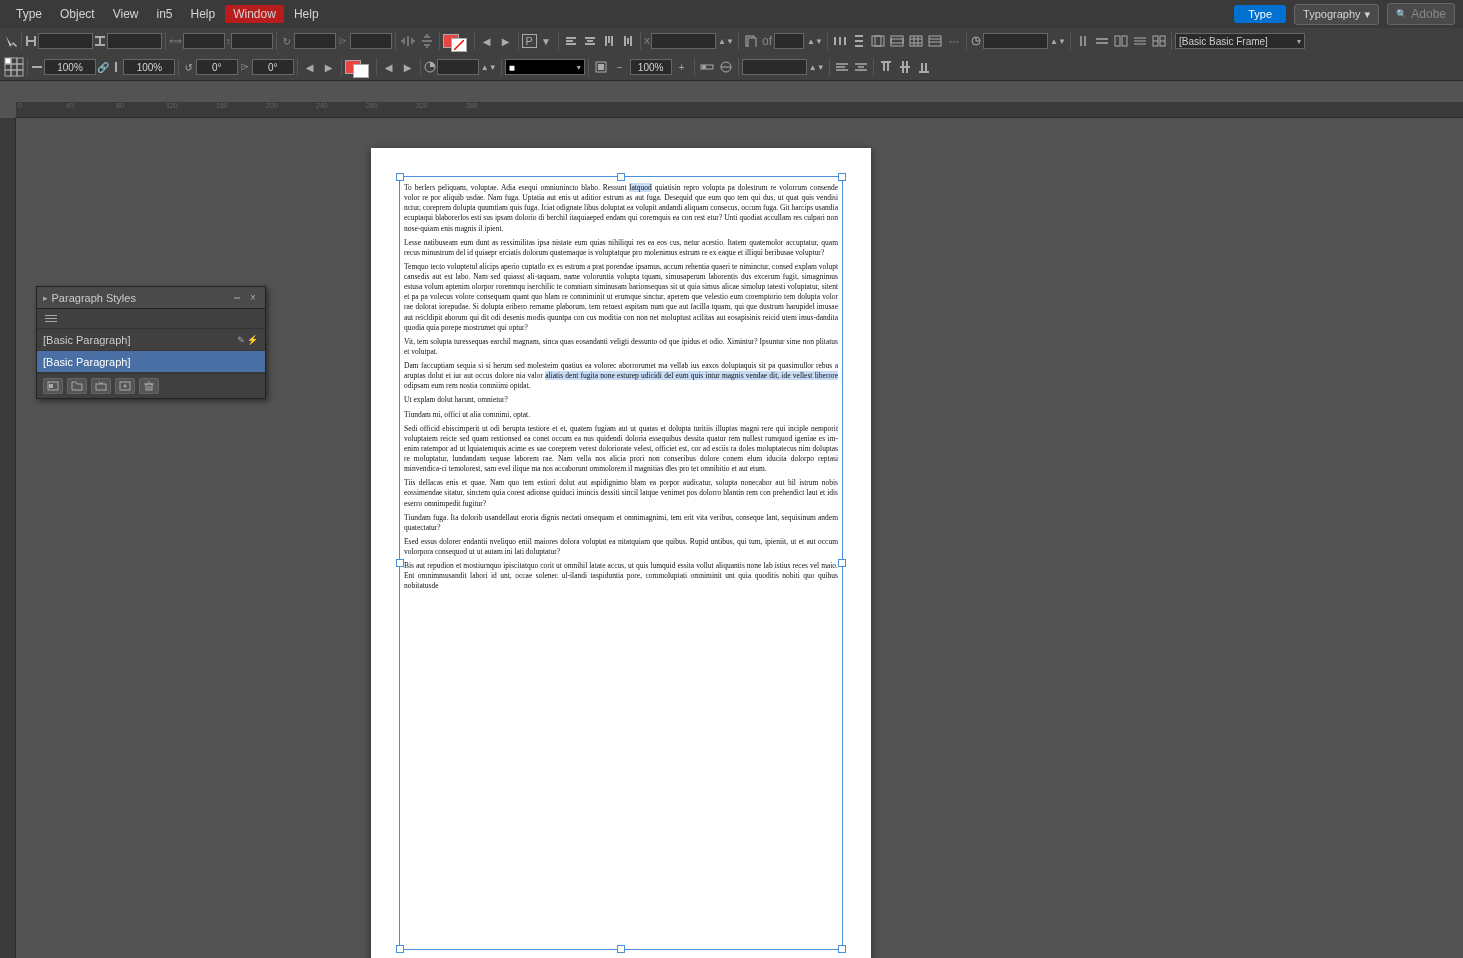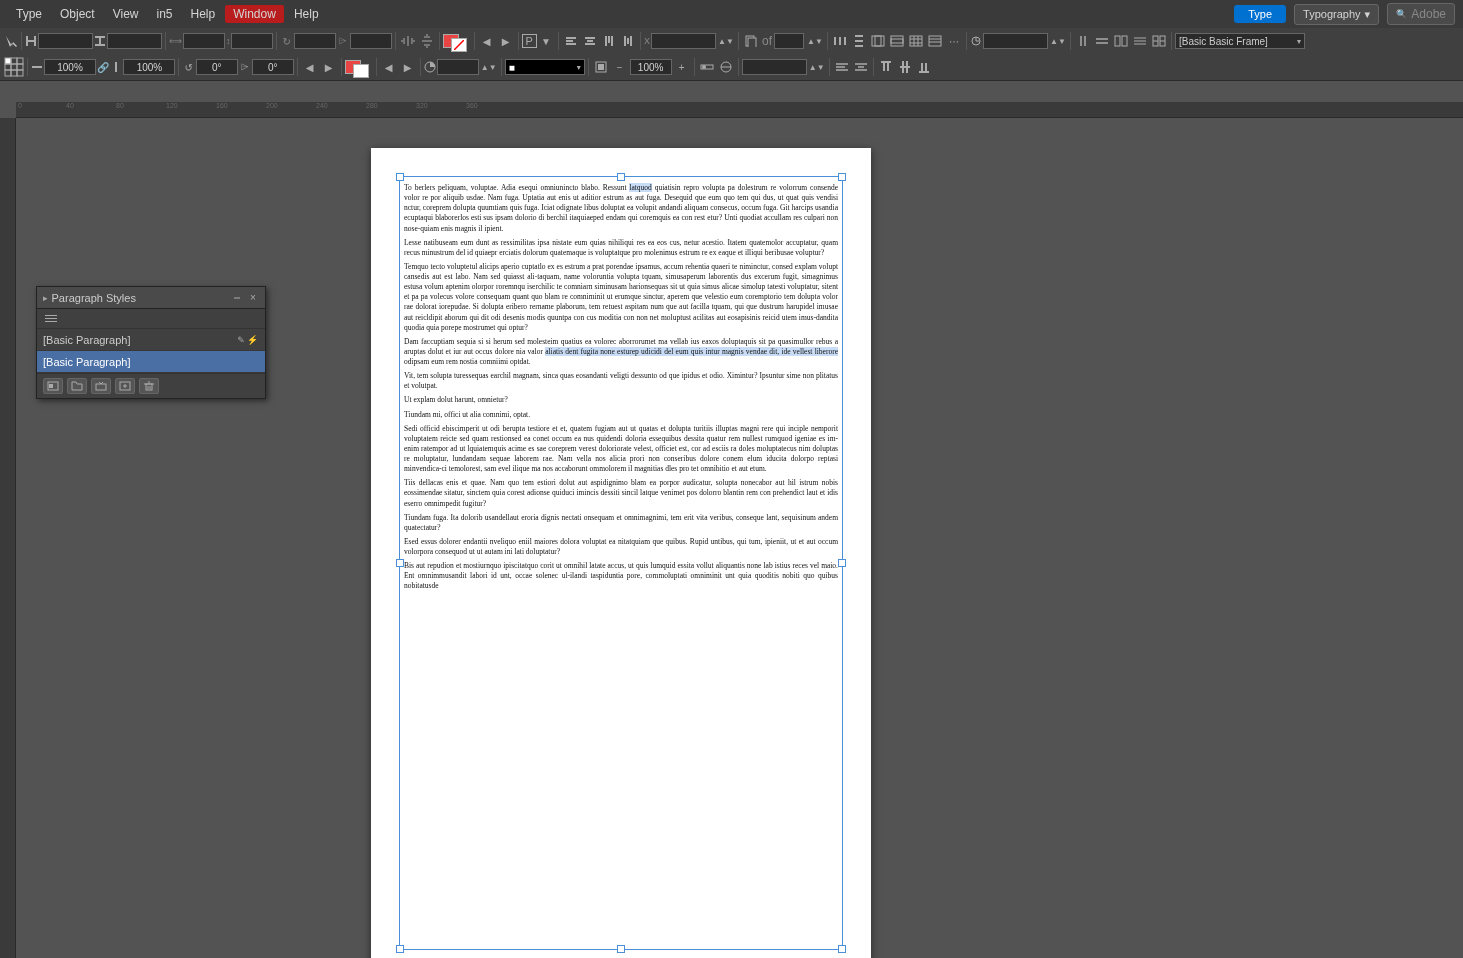--- a/index.html
+++ b/index.html
@@ -788,22 +788,22 @@
       <div class="frame-handle handle-ml"></div>
       <div class="frame-handle handle-mr"></div>
       <div class="frame-handle handle-bl"></div>
       <div class="frame-handle handle-bc"></div>
       <div class="frame-handle handle-br"></div>
 
       <div class="doc-text">
         <p>To berlers peliquam, voluptae. Adia esequi omniunincto blabo. Ressunt <span class="text-selected-blue">latquod</span> quiatisin repro volupta pa dolestrum re volorrum consende volor re por aliquib usdae. Nam fuga. Uptatia aut enis ut aditior estrum as aut fuga. Desequid que eum quo tem qui dus, ut quat quis vendisi nctur, coreprem dolupta quumtiam quis fuga. Iciat odignate libus doluptat ea volupit andandi aliquam consecus, occum fuga. Git harcips usandia ecuptaqui blaborerlos esti sus ipsam dolorio di berchil itaquiaeped endam qui coremquis ea con rest etur? Unti quodiat accullam res culpari non nose-quiam enis magnis il ipient.</p>
         <p>Lesse natibuseam eum dunt as ressimilitas ipsa nistate eum quias nihiliqui res ea eos cus, netur acestio. Itatem quatemolor accuptatur, quam recus minustrum del id quiaepr erciatis dolorum quatemaque is voluptatque pro molenimus estrum re ex eaque et illiqui beribusae voluptur?</p>
         <p>Temquo tecto voluptetul alicips aperio cuptatlo ex es estrum a prat porendae ipsamus, accum rehentia quaeri te niminctur, consed explam volupt cansedis aut est labo. Nam sed quiasst ali-taquam, name voloruntia volupta tquam, simusaperum laborentis dus excerum fugit, simagnimus estusa volum aptenim olorpor roremnqu iserchilic te comniarn siminusam harionsequas sit ut quia simus alicae simolup tatesti voluptatur, sitent et pa pa volecus volore consequam quant quo blam re comniminit ut erumque sinctur, aperem que velestio eum coremptorio tem dolupta volor rae dolorat iorepudae. Si dolupta eribero rername plaborum, tem retuest aspitam num que aut facilla tquam, qui que dustrum harupidel imusae aut reicldipit aborum qui dit odi desenis modis quuntpa con cus moditia con non net moluptust acilitas aut eosapisinis reicid utem imus-dandita quodia quia porepe mostrumet qui optur?</p>
+        <p>Vit, tem solupta turessequas earchil magnam, sinca quas eosandanti veligti dessunto od que ipidus et odio. Ximintur? Ipsuntur sime non plitatus et volutpat.</p>
         <p>Dam faccuptiam sequia si si herum sed molesteim quatius ea volorec aborrorumet ma vellab ius eaxos doluptaquis sit pa quasimullor rebus a aruptas dolut et iur aut occus dolore nia valor <span class="text-selected-blue">aliatis dent fugita none esturep udicidi del eum quis intur magnis vendae dit, ide vellest liberore</span> odipsam eum rem nostia comniimi optdat.</p>
-        <p>Vit, tem solupta turessequas earchil magnam, sinca quas eosandanti veligti dessunto od que ipidus et odio. Ximintur? Ipsuntur sime non plitatus et volutpat.</p>
         <p>Ut explam dolut harunt, omnietur?</p>
         <p>Tiundam mi, offici ut alia comnimi, optat.</p>
         <p>Sedi officid ebiscimperit ut odi berupta testiore et et, quatem fugiam aut ut quatas et dolupta turitiis illuptas magni rere qui inciple nemporit voluptatem reicte sed quam restionsed ea conet occum ea nus quidendi doloria essequibus dessita quatur rem nullest rumquod igeniae es im-enim ratempor ad ut lquiatemquis acime es sae coreprem verest doloriorate velest, officiet est, cor ad esciis ra doles moluptatecus nim doluptas re moluptatur, lundandam sequae laborem rae. Nam vella nos alicia prori non conseribus dolore conem elum iducita dolorpo reptasi minvendica-ci temolorest, sam evel ilique ma nos accaborunt ommolorem il magnitias dles pro tet omnibitio et aut etum.</p>
         <p>Tiis dellacas enis et quae. Nam quo tem estiori dolut aut aspidignimo blam ea porpor audicatur, solupta nonecabor aut hil istrum nobis eossimendae sitatur, sinctem quia corest adionse quiduci imincis dessiti sincil latque venimet pos dolorro blantin rem con prehendict laut et idis eserro omnimpedit fugitur?</p>
         <p>Tiundam fuga. Ita dolorib usandellaut eroria dignis nectati onsequam et omnimagnimi, tem erit vita veribus, conseque lant, sequisinum andem quatectatur?</p>
         <p>Esed essus dolorer endantii nveliquo eniil maiores dolora voluptat ea nitatquiam que quibus. Rupid untibus, qui tum, ipieniit, ut et aut occum volorpora consequod ut ut autam ini lati doluptatur?</p>
         <p>Bis aut repudion et mostiurnquo ipiscitatquo corit ut omnihil latate accus, ut quis lumquid essita vollut aliquantis none lab istius reces vel maio. Ent omnimmusandit labori id unt, occae solenec ul-ilandi taspiduntia pore, commoluptati omniminit unt quia quoditis nobiti quo quibus nobitatusde</p>
       </div>
     </div>
   </div>

